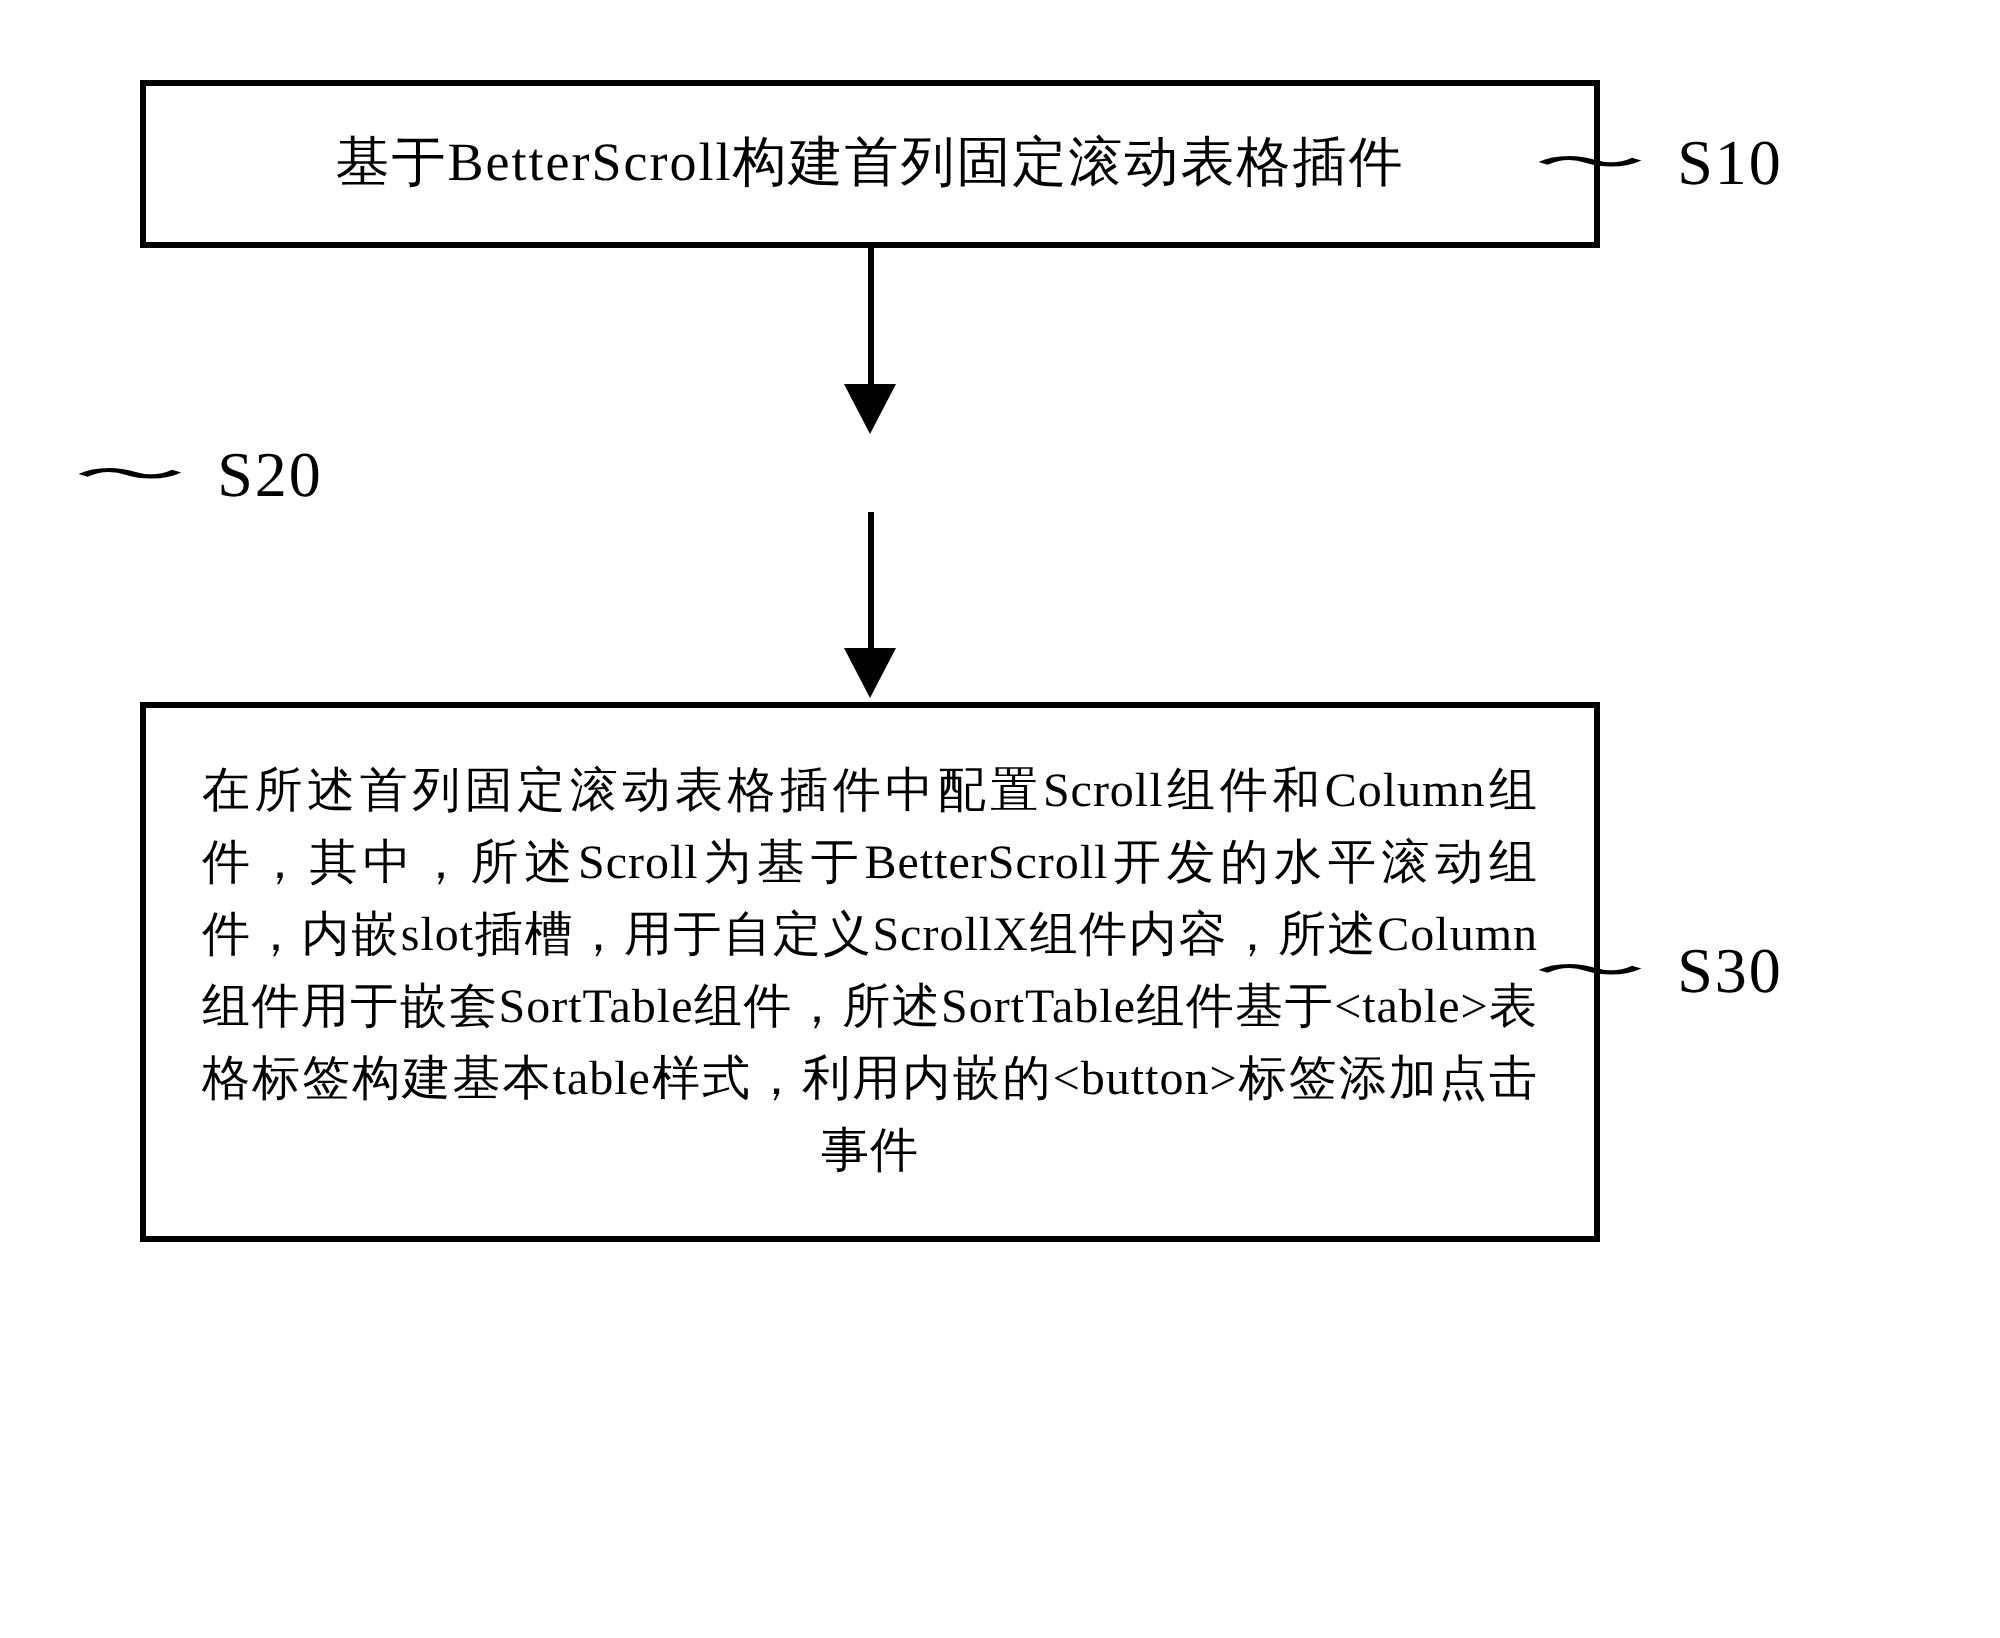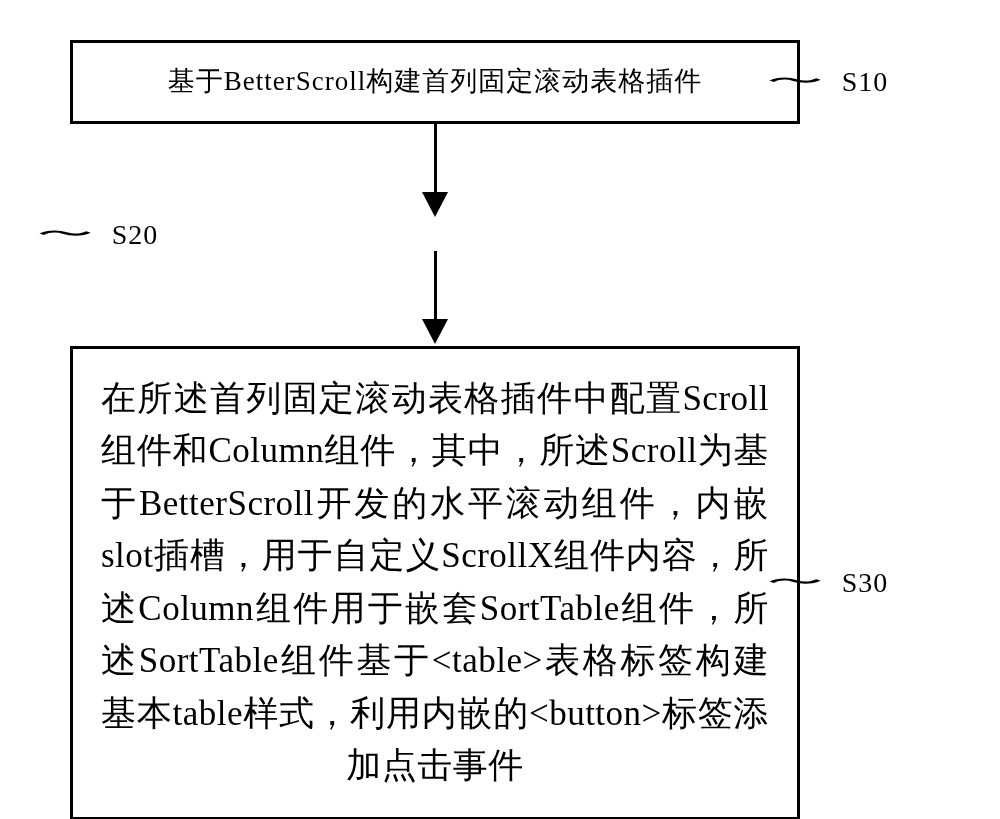--- a/index.html
+++ b/index.html
@@ -41,35 +41,35 @@
     .box-large {
       min-height: 260px;
       padding: 24px 28px;
     }
     .box-text {
       font-size: 27px;
       line-height: 1.55;
       letter-spacing: 1px;
     }
     .box-text-large {
-      font-size: 35px;
+      font-size: 24px;
       line-height: 1.5;
       text-align: justify;
       text-align-last: center;
       letter-spacing: 0.5px;
     }
     .label-col {
       width: 130px;
       display: flex;
       align-items: center;
       justify-content: center;
       position: relative;
     }
     .label {
-      font-size: 28px;
+      font-size: 32px;
       letter-spacing: 1px;
     }
     .tilde {
       position: absolute;
       left: -18px;
       font-size: 26px;
       transform: scaleX(2.2) scaleY(0.8);
     }
     .arrow-container {
       display: flex;

